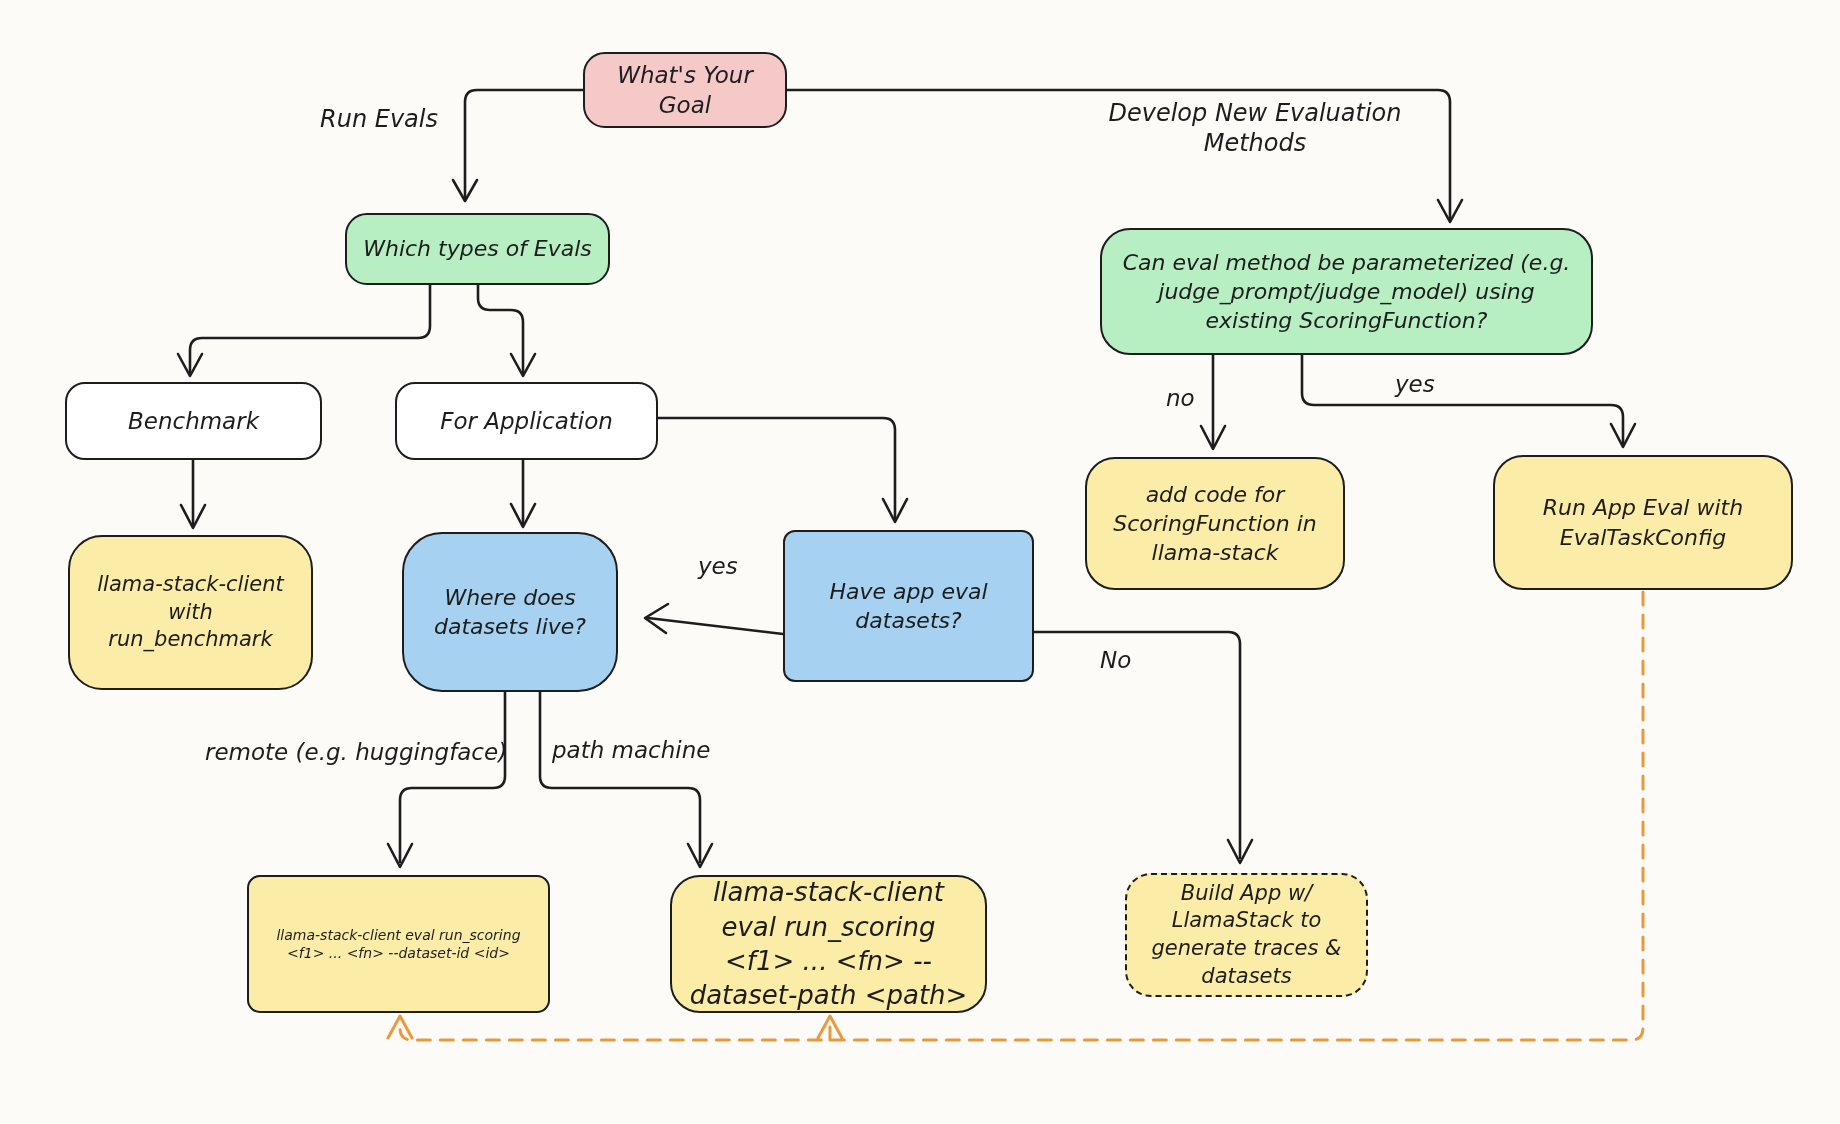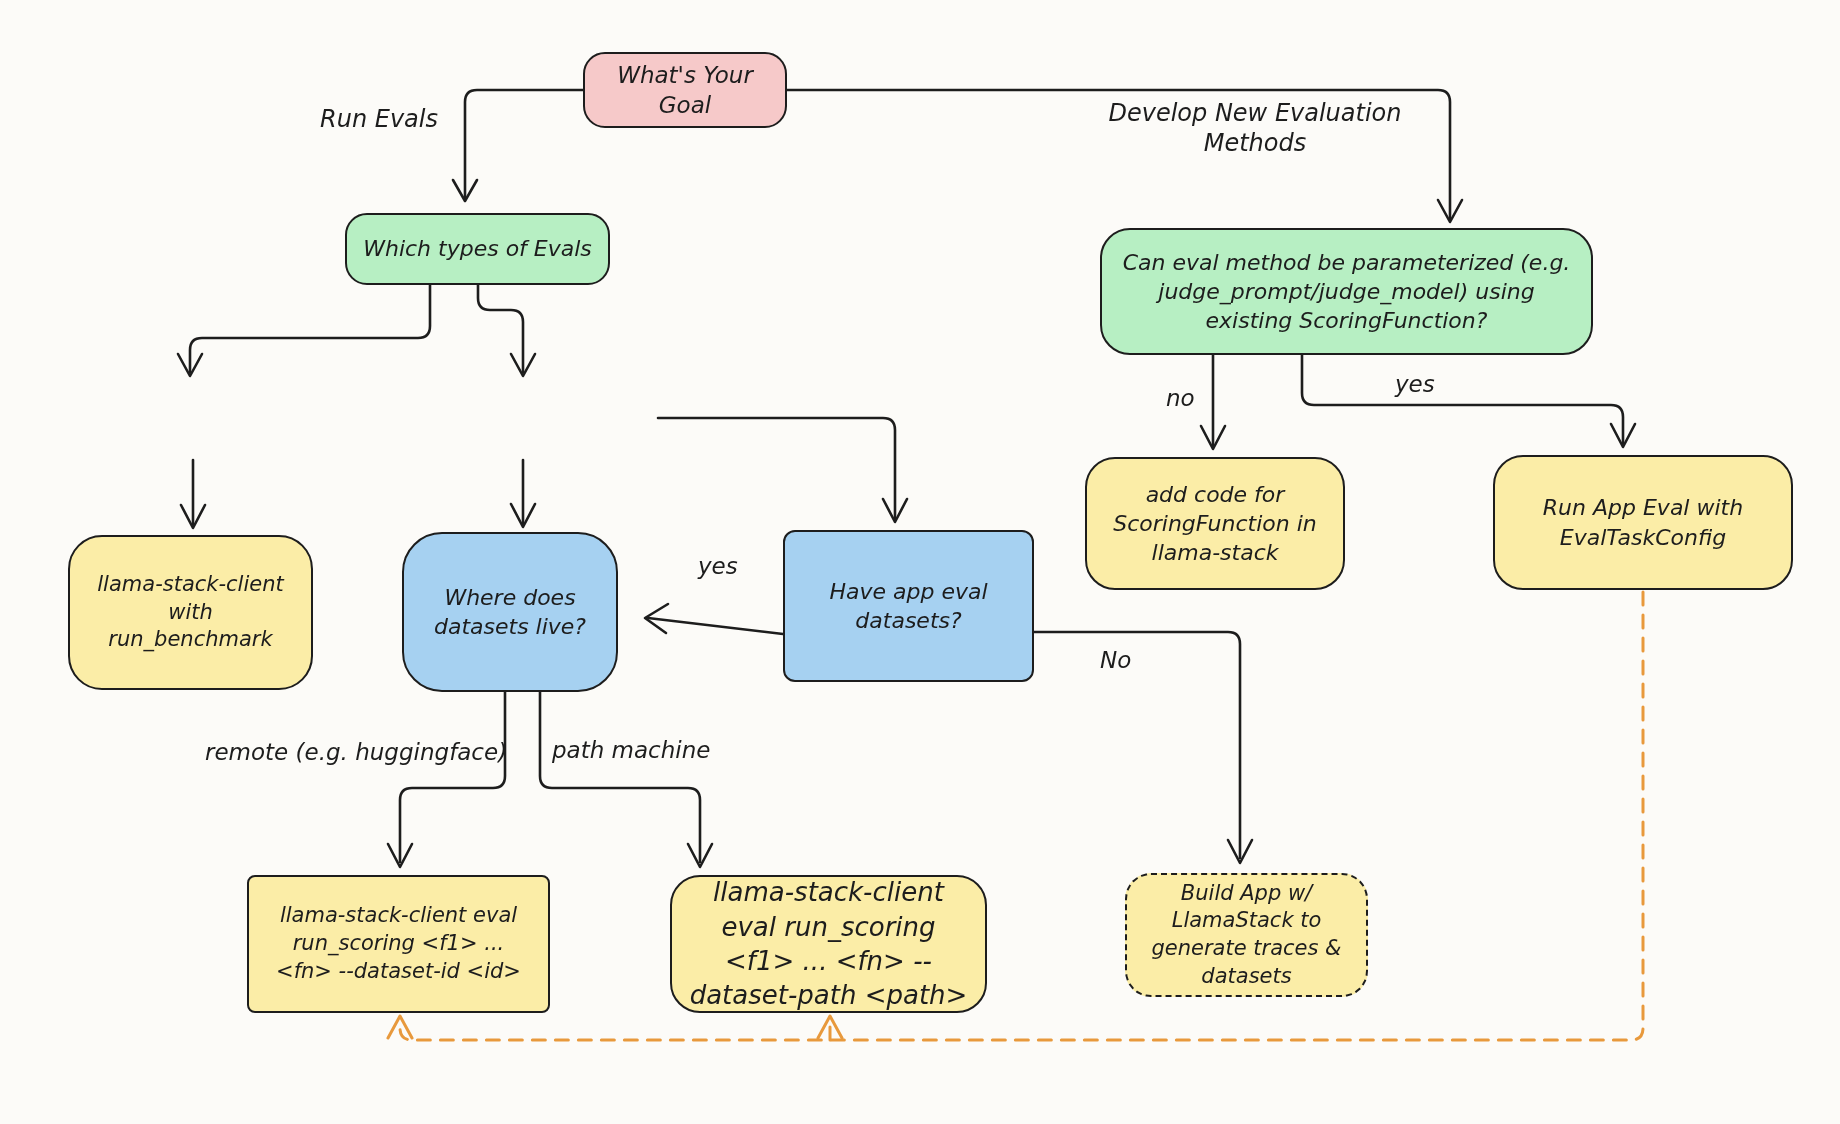--- a/index.html
+++ b/index.html
@@ -24,21 +24,21 @@
   #node-goal{left:583px;top:52px;width:204px;height:76px;border-radius:22px;font-size:23px;}
   #node-which-types{left:345px;top:213px;width:265px;height:72px;border-radius:22px;}
   #node-benchmark{left:65px;top:382px;width:257px;height:78px;border-radius:20px;font-size:23px;}
   #node-for-application{left:395px;top:382px;width:263px;height:78px;border-radius:20px;font-size:23px;}
   #node-run-benchmark{left:68px;top:535px;width:245px;height:155px;font-size:21px;border-radius:34px;}
   #node-where-live{left:402px;top:532px;width:216px;height:160px;border-radius:40px;}
   #node-have-datasets{left:783px;top:530px;width:251px;height:152px;border-radius:12px;}
   #node-can-parameterize{left:1100px;top:228px;width:493px;height:127px;border-radius:30px;}
   #node-add-code{left:1085px;top:457px;width:260px;height:133px;border-radius:30px;}
   #node-run-app-eval{left:1493px;top:455px;width:300px;height:135px;border-radius:30px;}
-  #node-run-scoring-id{left:247px;top:875px;width:303px;height:138px;font-size:21px;border-radius:8px;}
+  #node-run-scoring-id{left:247px;top:875px;width:303px;height:138px;font-size:14px;border-radius:13px;}
   #node-run-scoring-path{left:670px;top:875px;width:317px;height:138px;font-size:26px;border-radius:30px;}
   #node-build-app{left:1125px;top:873px;width:243px;height:124px;font-size:21px;border-radius:26px;border-style:dashed;}
 
   #lbl-run-evals{left:320px;top:104px;font-size:24px;}
   #lbl-develop-new{left:1090px;top:98px;width:330px;white-space:normal;text-align:center;font-size:24px;}
   #lbl-yes-mid{left:698px;top:552px;}
   #lbl-no-build{left:1100px;top:646px;}
   #lbl-remote{left:205px;top:738px;}
   #lbl-local{left:552px;top:736px;}
   #lbl-no-addcode{left:1166px;top:384px;}
@@ -125,21 +125,27 @@
   </svg>
 
   <div class="node fill-pink" id="node-goal">
     <span>What's Your Goal</span>
   </div>
 
   <div class="node fill-green" id="node-which-types">
     <span>Which types of Evals</span>
   </div>
 
+  <div class="node fill-white" id="node-benchmark">
+    <span>Benchmark</span>
+  </div>
 
+  <div class="node fill-white" id="node-for-application">
+    <span>For Application</span>
+  </div>
 
   <div class="node fill-yellow" id="node-run-benchmark">
     <span>llama-stack-client with run_benchmark</span>
   </div>
 
   <div class="node fill-blue" id="node-where-live">
     <span>Where does datasets live?</span>
   </div>
 
   <div class="node fill-blue" id="node-have-datasets">

